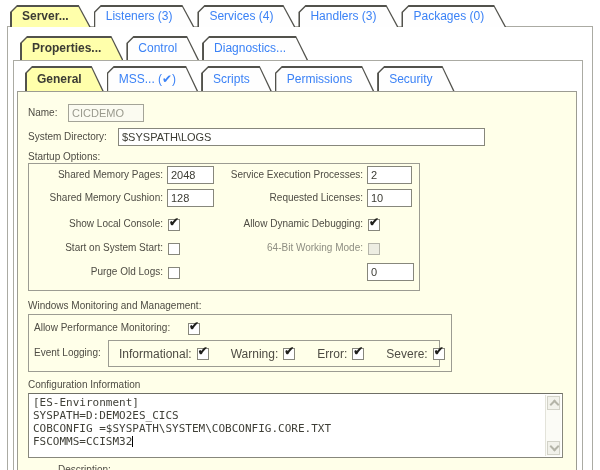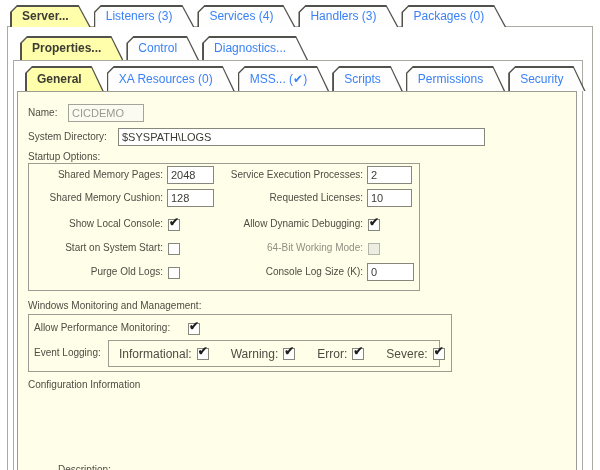--- a/index.html
+++ b/index.html
@@ -123,25 +123,20 @@
 
   <div class="tabrow" id="row3">
     <div class="tab active">
         <span class="tb"></span>
         <span class="tf"></span>
         <span class="tab-label">General</span>
       </div>
     <div class="tab">
         <span class="tb"></span>
         <span class="tf"></span>
-        <span class="tab-label">XA Resources (0)</span>
-      </div>
-    <div class="tab">
-        <span class="tb"></span>
-        <span class="tf"></span>
         <span class="tab-label">MSS... (✔)</span>
       </div>
     <div class="tab">
         <span class="tb"></span>
         <span class="tf"></span>
         <span class="tab-label">Scripts</span>
       </div>
     <div class="tab">
         <span class="tb"></span>
         <span class="tf"></span>
@@ -177,32 +172,41 @@
   <div class="lbl r" style="left:205px;top:218px;width:158px;">Allow Dynamic Debugging:</div>
   <span class="cb checked" style="left:368px;top:219px;"></span>
 
   <div class="lbl r" style="left:28px;top:242px;width:135px;">Start on System Start:</div>
   <span class="cb" style="left:168px;top:243px;"></span>
   <div class="lbl r" style="left:205px;top:242px;width:158px;color:#8E8E82;">64-Bit Working Mode:</div>
   <span class="cb disabled" style="left:368px;top:243px;"></span>
 
   <div class="lbl r" style="left:28px;top:266px;width:135px;">Purge Old Logs:</div>
   <span class="cb" style="left:168px;top:267px;"></span>
-  <div class="lbl r" style="left:205px;top:266px;width:158px;">Console Log Size (K):</div>
   <input class="inp" style="left: 367px; top: 263px; width: 47px;" value="0">
 
   <div class="lbl" style="left:28px;top:300px;">Windows Monitoring and Management:</div>
   <div class="grp" style="left:28px;top:314px;width:424px;height:58px;"></div>
   <div class="lbl" style="left:34px;top:322px;">Allow Performance Monitoring:</div>
   <span class="cb checked" style="left:188px;top:323px;"></span>
   <div class="lbl" style="left:34px;top:347px;">Event Logging:</div>
   <div id="evtbox">
     <span class="evt"><span>Informational:</span><span class="cb inline checked"></span></span>
     <span class="evt"><span>Warning:</span><span class="cb inline checked"></span></span>
     <span class="evt"><span>Error:</span><span class="cb inline checked"></span></span>
     <span class="evt"><span>Severe:</span><span class="cb inline checked"></span></span>
   </div>
 
   <div class="lbl" style="left:28px;top:379px;">Configuration Information</div>
+  <div id="cfgbox">
+    <div id="cfgtext"><span>[ES-Environment]
+SYSPATH=D:DEMO2ES_CICS
+COBCONFIG =$SYSPATH\SYSTEM\COBCONFIG.CORE.TXT
+FSCOMMS=CCISM32</span><span id="caret"></span></div>
+    <div id="cfgsb">
+      <div class="sbtn up"></div>
+      <div class="sbtn down"></div>
+    </div>
+  </div>
 
   <div class="lbl" style="left:58px;top:464px;">Description:</div>
 
 </div>
 
 </body></html>

